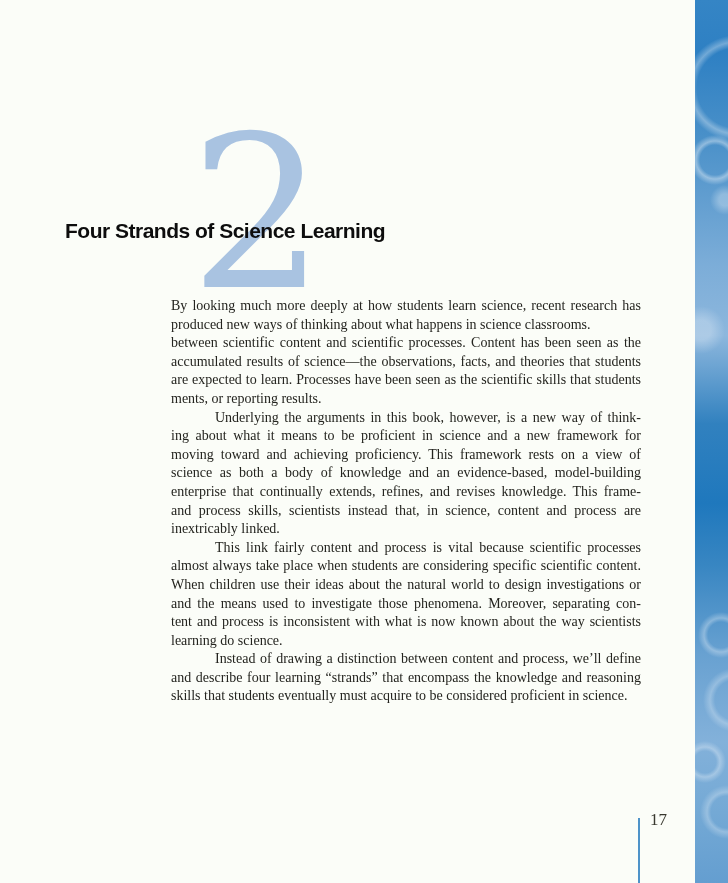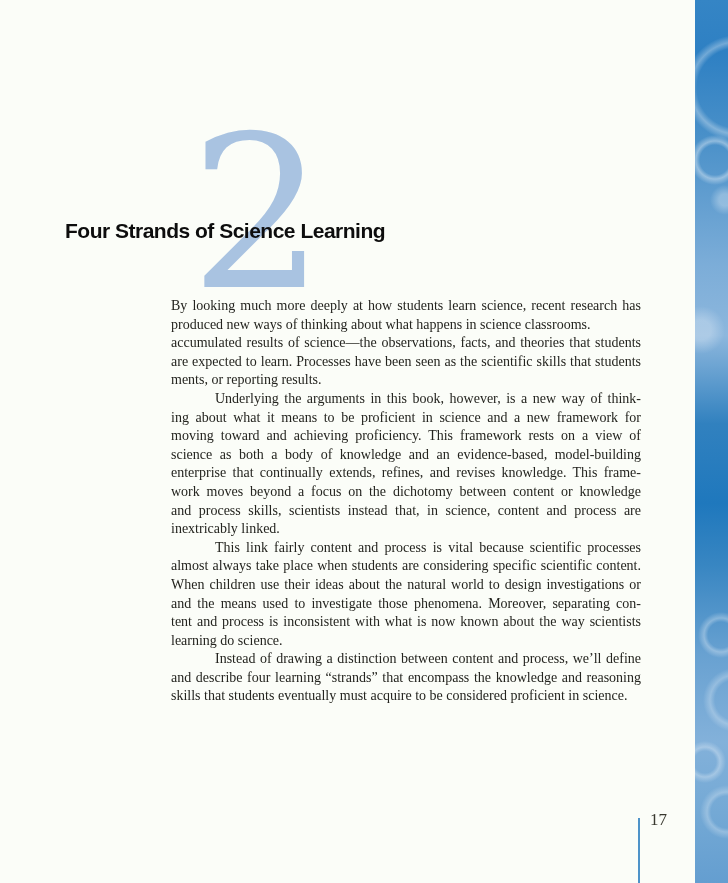--- a/index.html
+++ b/index.html
@@ -77,29 +77,29 @@
 
   <div class="band"></div>
 
   <div class="chapter-number">2</div>
 
   <h1 class="chapter-title" style="margin:0; font-size:21px;">Four Strands of Science Learning</h1>
 
   <div class="body-text">
       <div class="line">By looking much more deeply at how students learn science, recent research has</div>
       <div class="line para-end">produced new ways of thinking about what happens in science classrooms.</div>
+      <div class="line">between scientific content and scientific processes.  Content has been seen as the</div>
       <div class="line">accumulated results of science—the observations, facts, and theories that students</div>
       <div class="line">are expected to learn.  Processes have been seen as the scientific skills that students</div>
       <div class="line para-end">ments, or reporting results.</div>
       <div class="line indent">Underlying the arguments in this book, however, is a new way of think-</div>
       <div class="line">ing about what it means to be proficient in science and a new framework for</div>
       <div class="line">moving toward and achieving proficiency. This framework rests on a view of</div>
       <div class="line">science as both a body of knowledge and an evidence-based, model-building</div>
       <div class="line">enterprise that continually extends, refines, and revises knowledge. This frame-</div>
-      <div class="line">work moves beyond a focus on the dichotomy between content or knowledge</div>
       <div class="line">and process skills, scientists instead that, in science, content and process are</div>
       <div class="line para-end">inextricably linked.</div>
       <div class="line indent">This link fairly content and process is vital because scientific processes</div>
       <div class="line">almost always take place when students are considering specific scientific content.</div>
       <div class="line">When children use their ideas about the natural world to design investigations or</div>
       <div class="line">and the means used to investigate those phenomena.  Moreover, separating con-</div>
       <div class="line">tent and process is inconsistent with what is now known about the way scientists</div>
       <div class="line para-end">learning do science.</div>
       <div class="line indent">Instead of drawing a distinction between content and process, we’ll define</div>
       <div class="line">and describe four learning “strands” that encompass the knowledge and reasoning</div>

